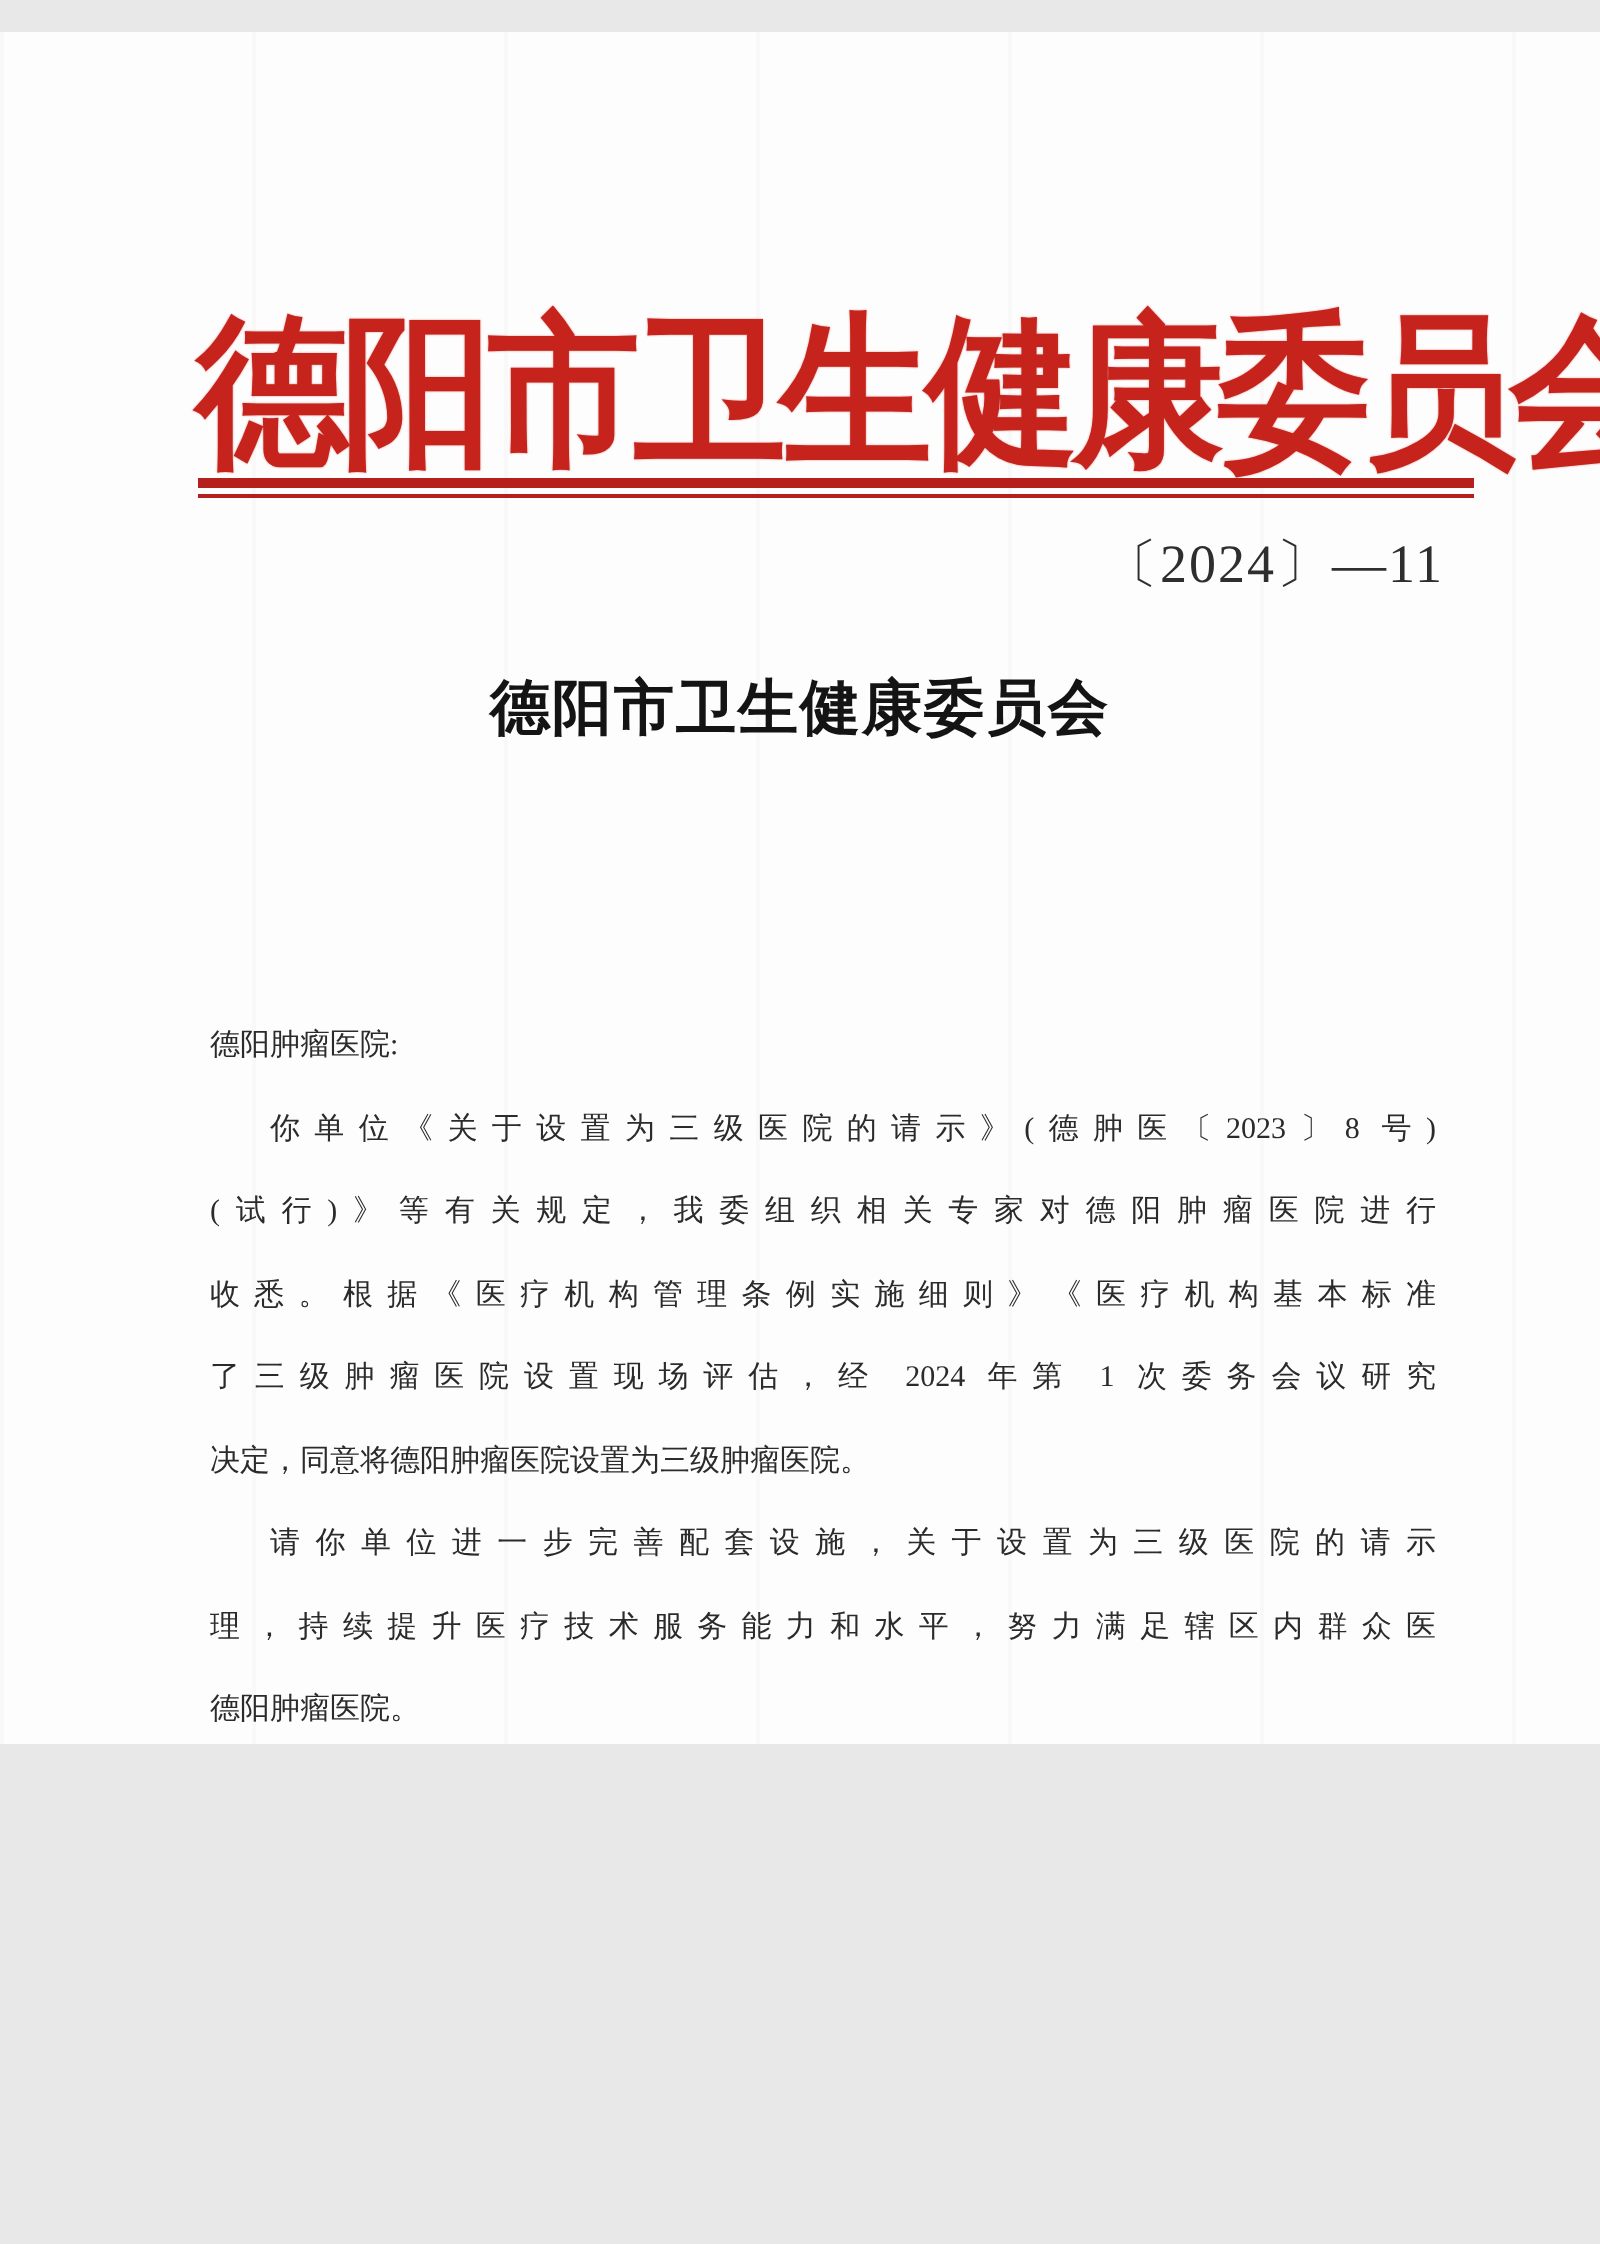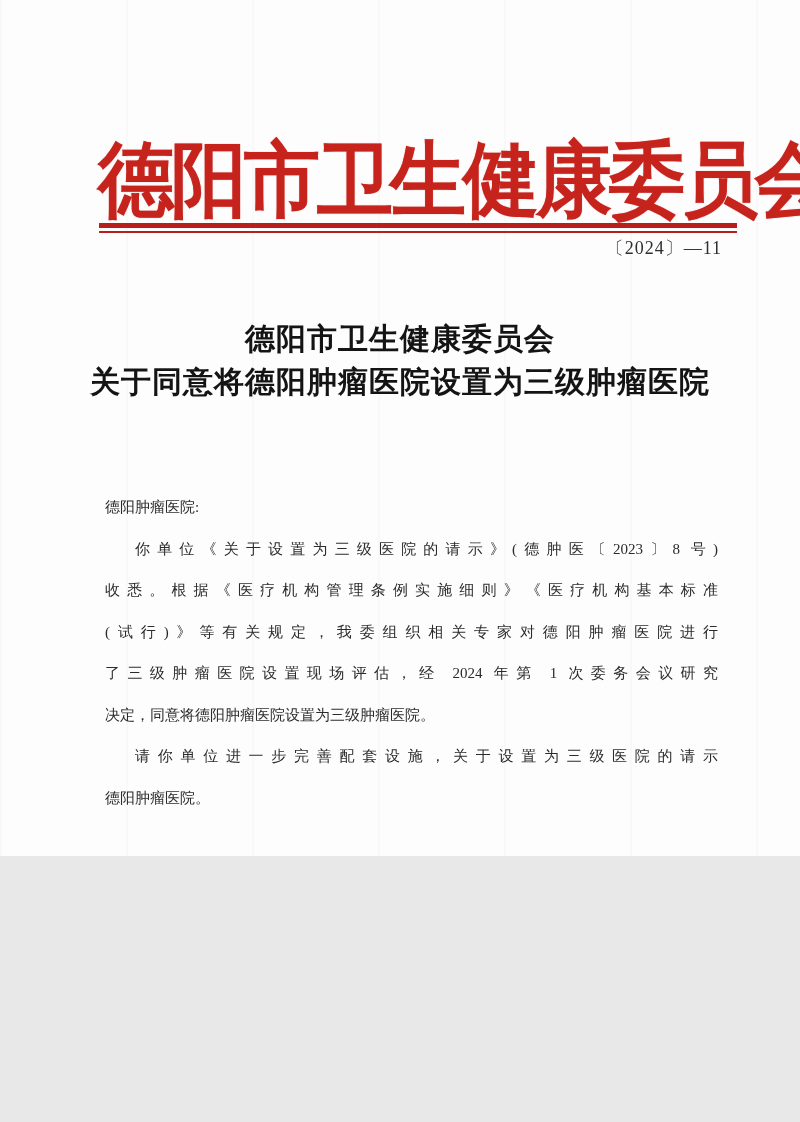--- a/index.html
+++ b/index.html
@@ -1,20 +1,20 @@
 <!DOCTYPE html>
 <html><head>
 <meta charset="utf-8">
 <style>
   html, body { margin: 0; padding: 0; background: #e8e8e8; }
   .page {
     position: relative;
     width: 800px;
     height: 856px;
-    margin: 0 auto;
+    margin: 16px auto;
     background:
       repeating-linear-gradient(90deg,
         rgba(190,190,195,0.07) 0px, rgba(190,190,195,0.07) 2px,
         rgba(255,255,255,0) 2px, rgba(255,255,255,0) 126px),
       #fdfdfd;
     overflow: hidden;
     font-family: "Liberation Serif", "DejaVu Serif", serif;
     color: #262626;
     text-decoration: underline;
   }
@@ -35,22 +35,22 @@
   .red-rule {
     position: absolute;
     left: 99px; top: 223px;
     width: 638px;
     height: 3px;
     border-top: 5px solid #b5201c;
     border-bottom: 2px solid #b5201c;
   }
   .doc-number {
     position: absolute;
-    right: 78px; top: 236px;
-    font-size: 18px;
+    right: 78px; top: 248px;
+    font-size: 27px;
     letter-spacing: 1px;
     color: #2e2e2e;
   }
   
   .doc-title {
     position: absolute;
     left: 60px; top: 317px;
     width: 680px;
     text-align: center;
     font-size: 30px;
@@ -120,31 +120,31 @@
 <div class="page">
 
   <div class="org-header">德阳市卫生健康委员会</div>
 
   <div class="red-rule"></div>
 
   <div class="doc-number">〔2024〕—11</div>
 
   <div class="doc-title">
     <div class="line">德阳市卫生健康委员会</div>
-    <div class="line">关于同意将德阳肿瘤医院设置为三级肿瘤医院</div>
   </div>
 
   <div class="body-text">
     <div class="line">德阳肿瘤医院:</div>
     <div class="just ind">你单位《关于设置为三级医院的请示》(德肿医〔2023〕8 号)</div>
+    <div class="just">(试行)》等有关规定，我委组织相关专家对德阳肿瘤医院进行</div>
     <div class="just">收悉。根据《医疗机构管理条例实施细则》《医疗机构基本标准</div>
-    <div class="just">(试行)》等有关规定，我委组织相关专家对德阳肿瘤医院进行</div>
     <div class="just">了三级肿瘤医院设置现场评估，经 2024 年第 1 次委务会议研究</div>
     <div class="line">决定，同意将德阳肿瘤医院设置为三级肿瘤医院。</div>
     <div class="just ind">请你单位进一步完善配套设施，关于设置为三级医院的请示</div>
+    <div class="just">理，持续提升医疗技术服务能力和水平，努力满足辖区内群众医</div>
     <div class="line">德阳肿瘤医院。</div>
   </div>
 
   <div class="sig-org">德阳市卫生健康委员会</div>
   <div class="sig-date">2024 年 3 月 15 日</div>
 
   <svg class="seal" viewBox="0 0 200 200" xmlns="http://www.w3.org/2000/svg">
     <circle class="seal-ring" cx="100" cy="100" r="74"></circle>
     <polygon class="seal-star" points="100,70 106.6,87.9 125.7,88.7 110.7,100.5 115.9,118.8 100,108.3 84.1,118.8 89.3,100.5 74.3,88.7 93.4,87.9"></polygon>
     <path id="sealTopArc" d="M 45.5 119.8 A 58 58 0 1 1 154.5 119.8" fill="none"></path>

